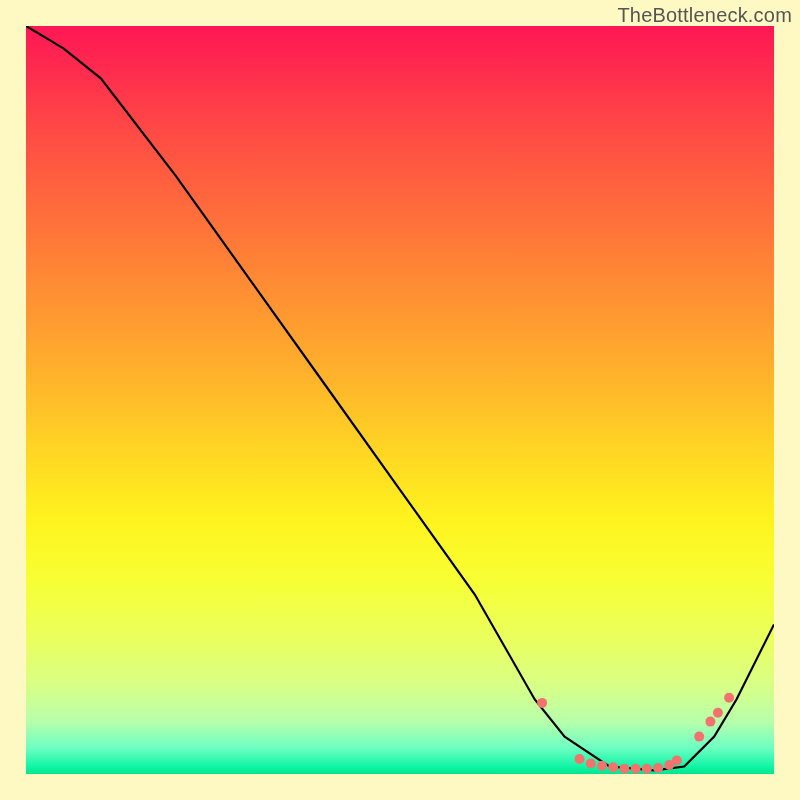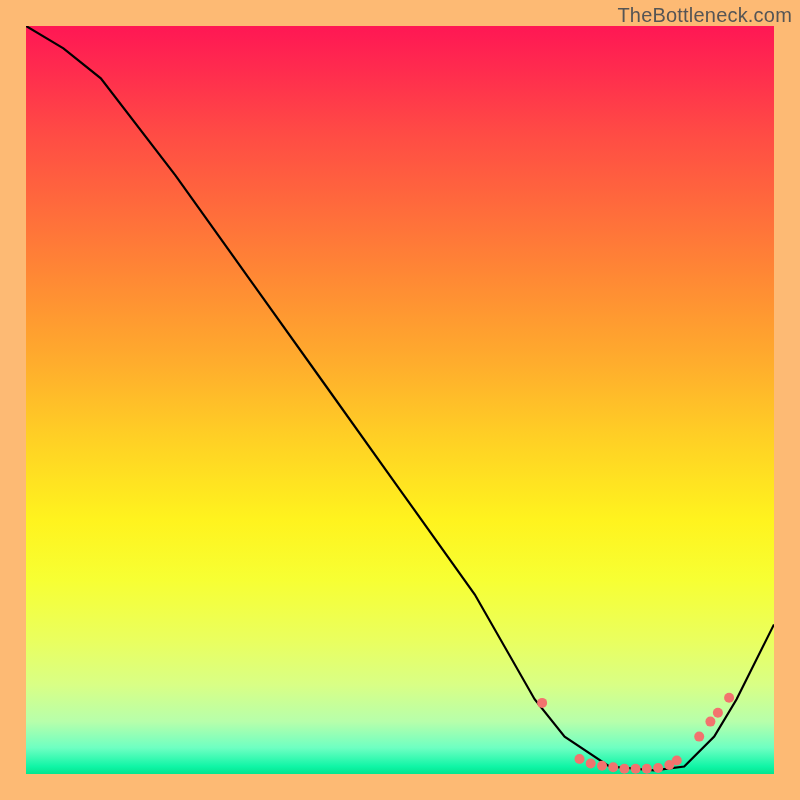--- a/index.html
+++ b/index.html
@@ -8,21 +8,21 @@
     width: 800px;
     height: 800px;
     background: #000;
     overflow: hidden;
     font-family: Arial, Helvetica, sans-serif;
   }
   .frame {
     position: relative;
     width: 800px;
     height: 800px;
-    background: #fdba74;
+    background: #fef9c3;
   }
   .watermark {
     position: absolute;
     top: 4px;
     right: 8px;
     color: #555;
     font-size: 20px;
     font-weight: 500;
     letter-spacing: 0.2px;
     z-index: 30;

